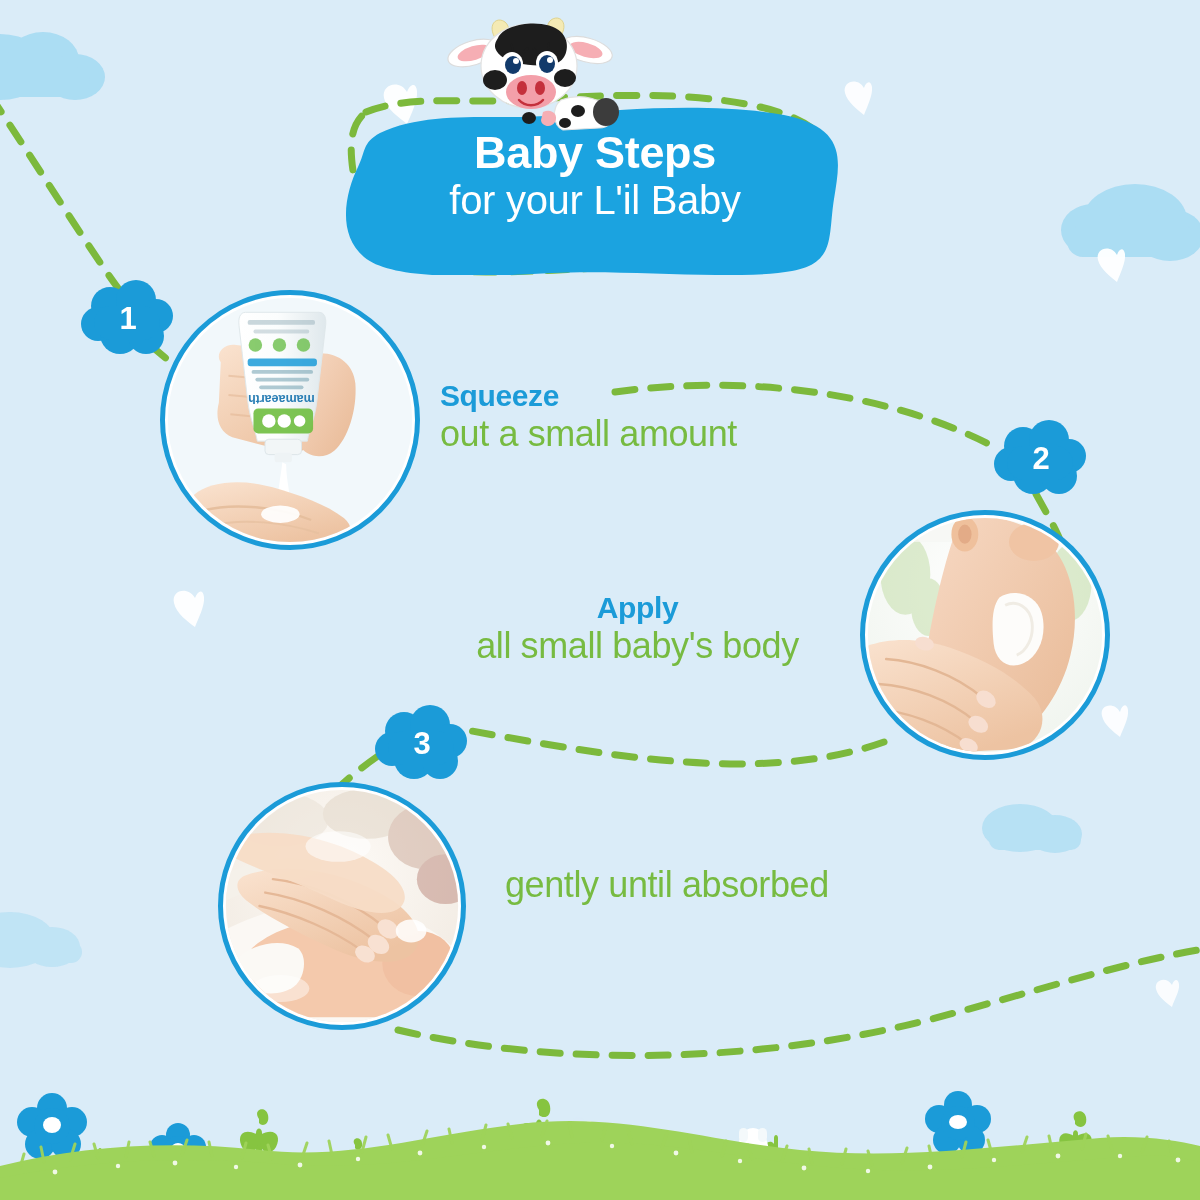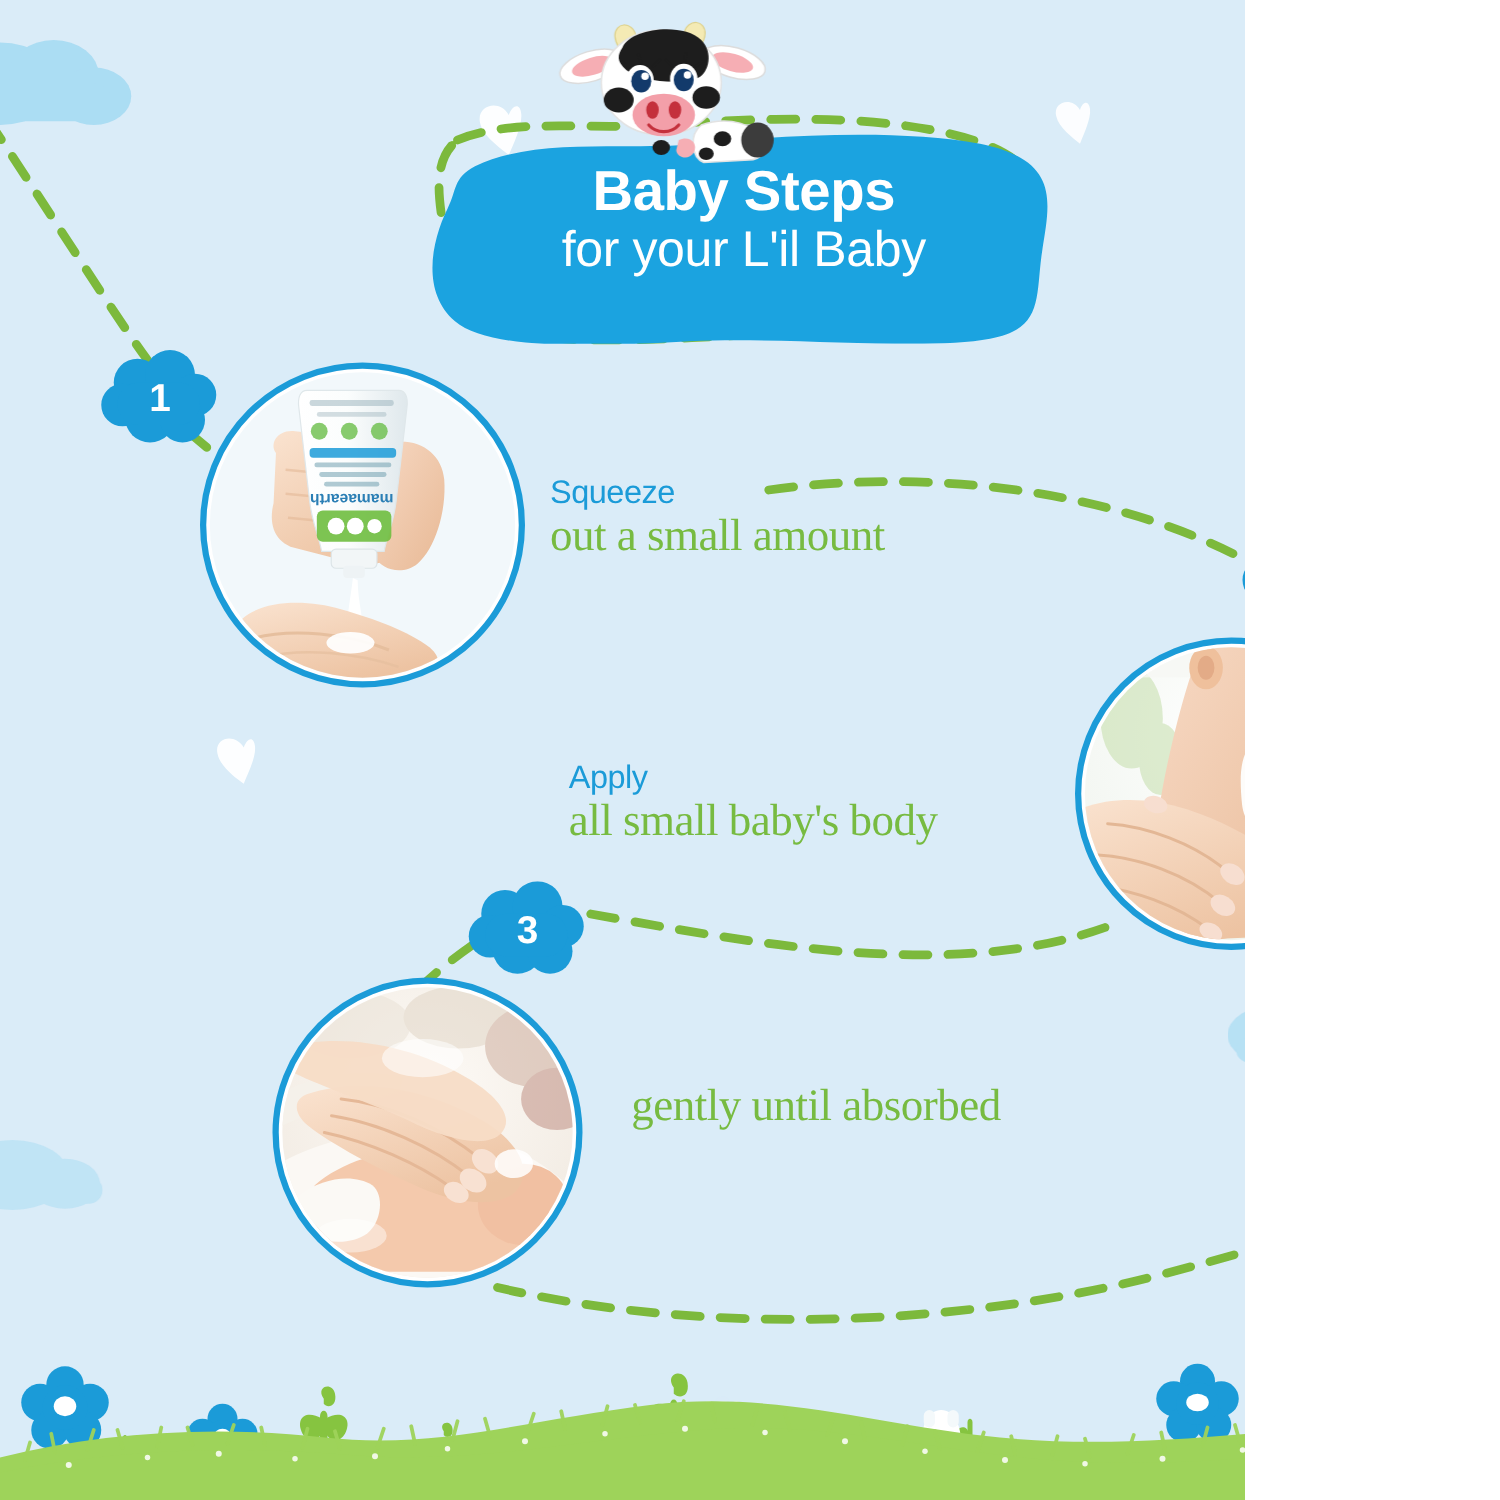--- a/index.html
+++ b/index.html
@@ -6,21 +6,21 @@
   html, body {
     margin: 0;
     padding: 0;
     background: #ffffff;
   }
   body {
     font-family: "Liberation Sans", sans-serif;
   }
   #poster {
     position: relative;
-    width: 996px;
+    width: 1200px;
     height: 1200px;
     overflow: hidden;
     background: #0c4a6e;
   }
   #bg-svg, #deco-svg {
     position: absolute;
     left: 0;
     top: 0;
     width: 1200px;
     height: 1200px;
@@ -112,35 +112,34 @@
   }
   #badge-1 { left: 80px;  top: 280px; }
   #badge-2 { left: 993px; top: 420px; }
   #badge-3 { left: 374px; top: 705px; }
 
   
   .caption { position: absolute; line-height: 1.05; }
   .caption .kw {
     display: block;
     color: #1b9bd8;
-    font-size: 26px;
-    font-weight: normal;
+    font-size: 30px;
+    font-weight: bold;
     letter-spacing: -0.4px;
   }
   .caption .desc {
     display: block;
     color: #77bb41;
     font-size: 36px;
     font-weight: normal;
     letter-spacing: -0.4px;
     margin-top: 3px;
-    font-family: Liberation Serif, serif;
   }
   #caption-1 { left: 440px; top: 380px; text-align: left; }
-  #caption-2 { left: 455px; top: 608px; width: 365px; text-align: left; }
+  #caption-2 { left: 455px; top: 592px; width: 365px; text-align: center; }
   #caption-3 { left: 505px; top: 863px; text-align: left; }
 </style>
 </head>
 <body>
 
 <div id="poster">
 
   <svg id="bg-svg" viewBox="0 0 1200 1200">
     <defs>
       <clipPath id="clip-c1">

